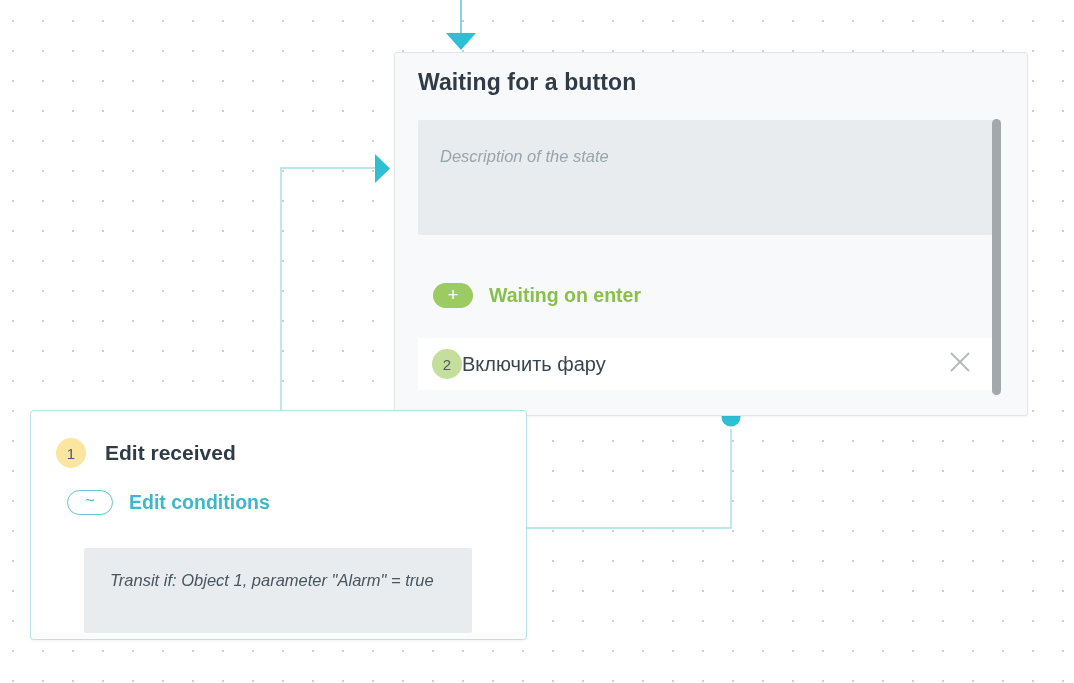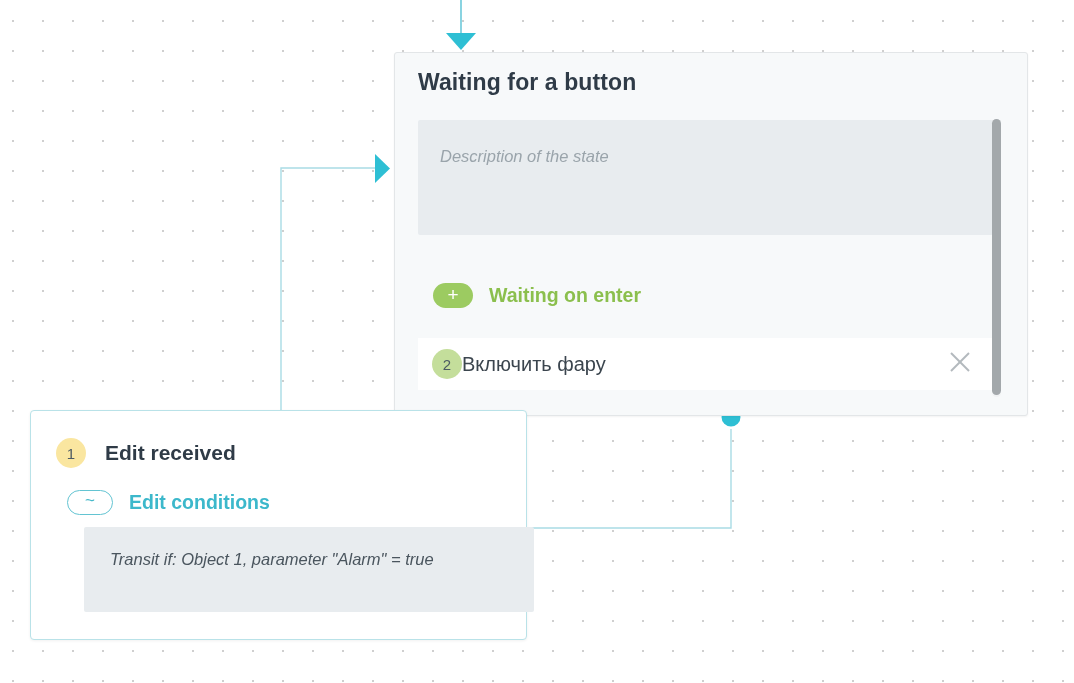--- a/index.html
+++ b/index.html
@@ -224,22 +224,22 @@
   }
   .edit-cond-label {
     font-size: 19.5px;
     font-weight: bold;
     color: #3cb8cb;
     white-space: nowrap;
   }
   .cond-box {
     position: absolute;
     left: 53px;
-    top: 116px;
-    width: 450px;
+    top: 137px;
+    width: 388px;
     height: 85px;
     background: #e8ecef;
     border-radius: 2px;
   }
   .cond-text {
     position: absolute;
     left: 26px;
     top: 23px;
     font-size: 16.5px;
     font-style: italic;

